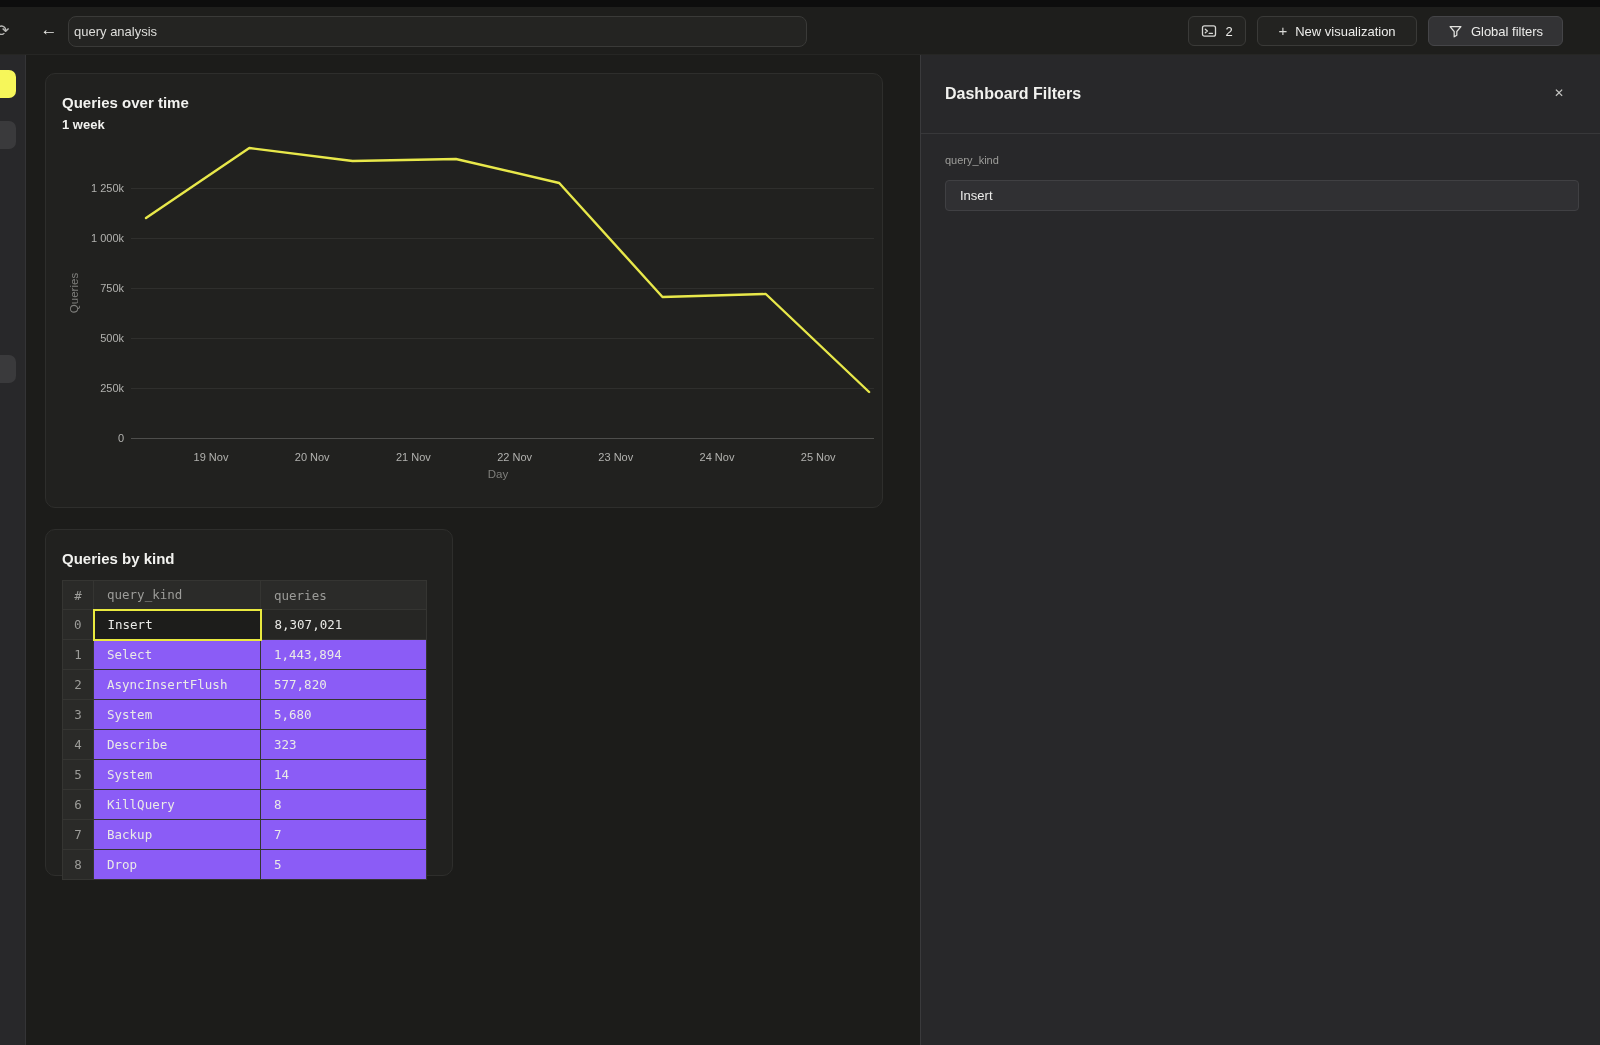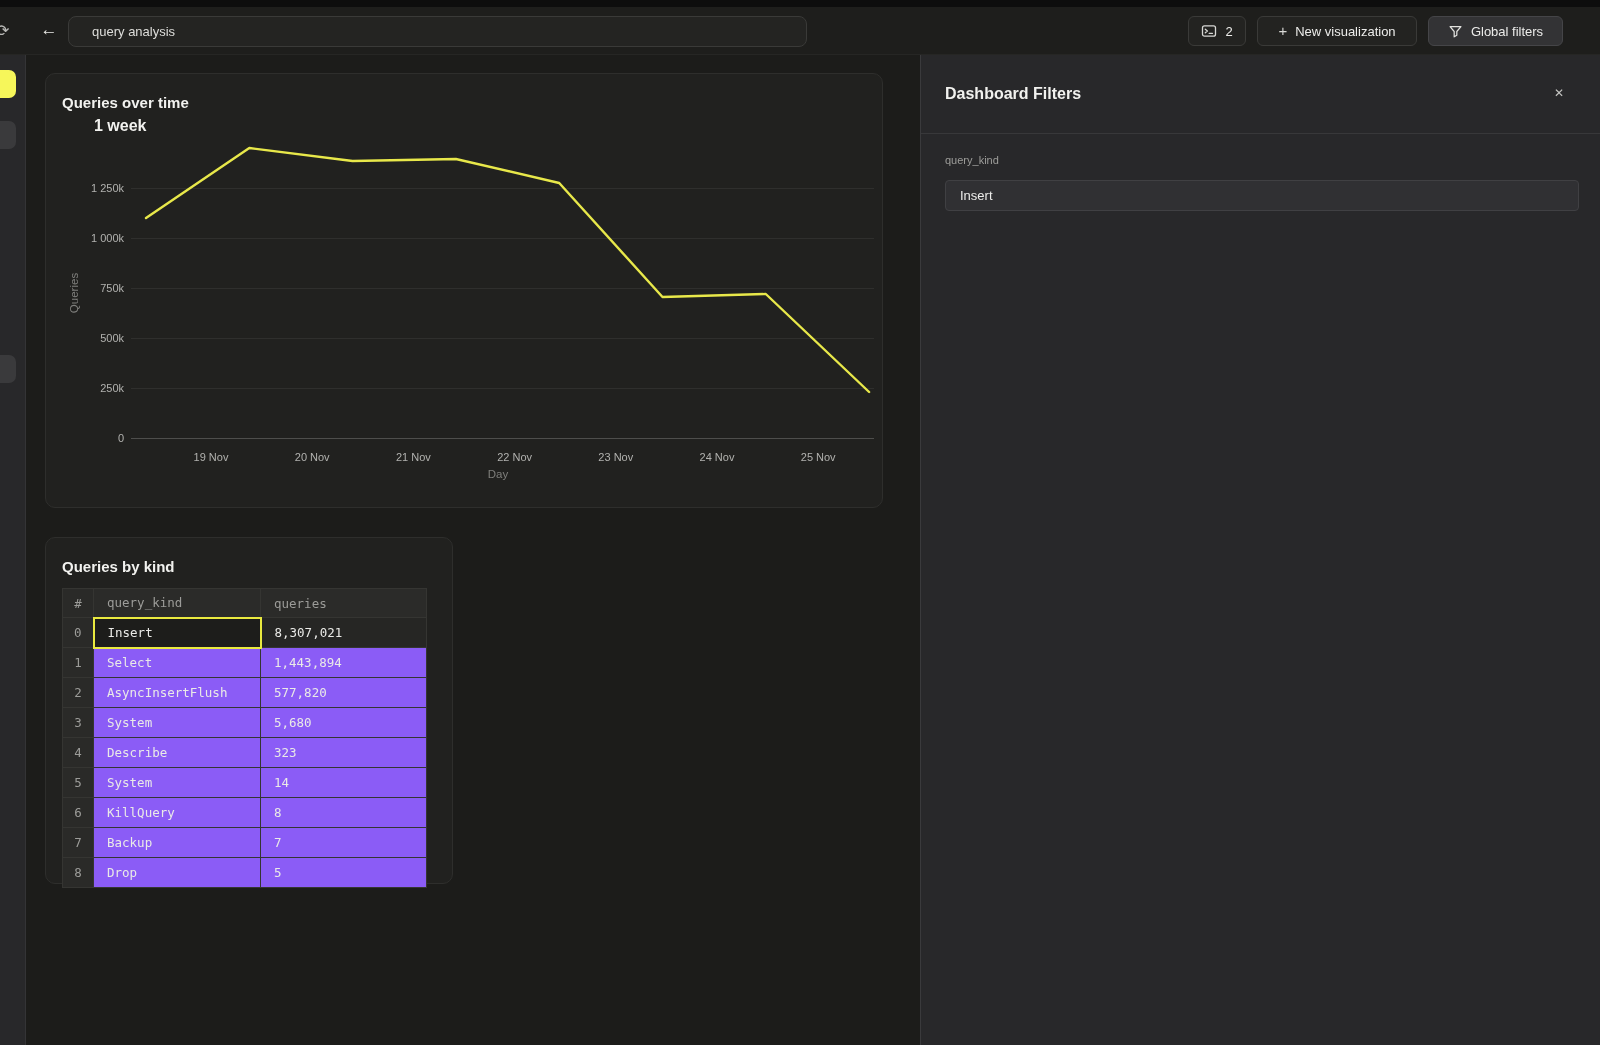--- a/index.html
+++ b/index.html
@@ -4,41 +4,41 @@
 <style>
   * { box-sizing: border-box; }
   body { margin:0; background:#0d0d0d; font-family:"Liberation Sans", sans-serif; }
   #app { position:relative; width:1600px; height:1045px; background:#1c1c1a; overflow:hidden; }
 
   
   .top-strip { position:absolute; top:0; left:0; right:0; height:7px; background:#0d0d0d; }
   .topbar { position:absolute; top:7px; left:0; right:0; height:48px; background:#1e1e1c; border-bottom:1px solid #262624; }
   .refresh-ic { position:absolute; left:-4px; top:14px; width:20px; height:20px; color:#b9b9b6; font-size:16px; line-height:20px; }
   .back-btn { position:absolute; left:38px; top:12px; width:22px; height:22px; color:#e9e9e6; font-size:17px; line-height:22px; text-align:center; cursor:pointer; }
-  .title-input { position:absolute; left:68px; top:9px; width:739px; height:31px; background:#242422; border:1px solid #3a3a38; border-radius:8px; color:#dededb; font-size:13px; padding:0 23px; outline:none; font-family:"Liberation Sans",sans-serif; }
+  .title-input { position:absolute; left:68px; top:9px; width:739px; height:31px; background:#242422; border:1px solid #3a3a38; border-radius:8px; color:#dededb; font-size:13px; padding:0 5px; outline:none; font-family:"Liberation Sans",sans-serif; }
   .tb-btn { position:absolute; top:9px; height:30px; display:flex; align-items:center; justify-content:center; gap:8px; background:#232321; border:1px solid #3a3a38; border-radius:6px; color:#ececea; font-size:13px; cursor:pointer; }
   .btn-console { left:1188px; width:58px; }
   .btn-newviz  { left:1257px; width:160px; }
   .btn-global  { left:1428px; width:135px; background:#333335; border-color:#454548; }
   .tb-btn svg { display:block; }
   .plus-ic { font-size:15px; color:#d9d9d6; margin-top:-1px; }
 
   
   .sidebar { position:absolute; left:0; top:55px; width:26px; bottom:0; background:#28282a; border-right:1px solid #343436; }
   .tile { position:absolute; left:-10px; width:26px; height:28px; border-radius:7px; background:#3a3a3c; cursor:pointer; }
   .tile.active { background:#f6f65a; }
   .tile.t1 { top:15px; } .tile.t2 { top:66px; } .tile.t3 { top:300px; }
 
   
   .main { position:absolute; left:27px; top:55px; width:893px; bottom:0; background:#1c1c1a; }
   .card { position:absolute; background:#21211f; border:1px solid #2e2e2c; border-radius:10px; }
   .chart-card { left:18px; top:18px; width:838px; height:435px; }
-  .table-card { left:18px; top:474px; width:408px; height:347px;margin-top:8px; }
+  .table-card { left:18px; top:474px; width:408px; height:347px; }
   .card-title { position:absolute; left:16px; top:20px; font-size:15px; font-weight:700; color:#f2f2ef; }
-  .card-subtitle { position:absolute; left:16px; top:43px; font-size:16px; font-weight:700; color:#f2f2ef;margin-left:32px; }
+  .card-subtitle { position:absolute; left:16px; top:43px; font-size:13px; font-weight:700; color:#f2f2ef; }
 
   
   #chart-svg { position:absolute; left:0; top:60px; }
   .grid-line { stroke:#2f2f2d; stroke-width:1; shape-rendering:crispEdges; }
   .zero-line { stroke:#4e4e4c; stroke-width:1; shape-rendering:crispEdges; }
   .y-tick { fill:#b2b2af; font-size:11px; font-family:"Liberation Sans",sans-serif; }
   .x-tick { fill:#b2b2af; font-size:11px; font-family:"Liberation Sans",sans-serif; }
   .axis-title { fill:#7f7f7c; font-size:11.5px; font-family:"Liberation Sans",sans-serif; }
   .series-line { fill:none; stroke-width:2.4; stroke-linejoin:round; stroke-linecap:round; }
 

